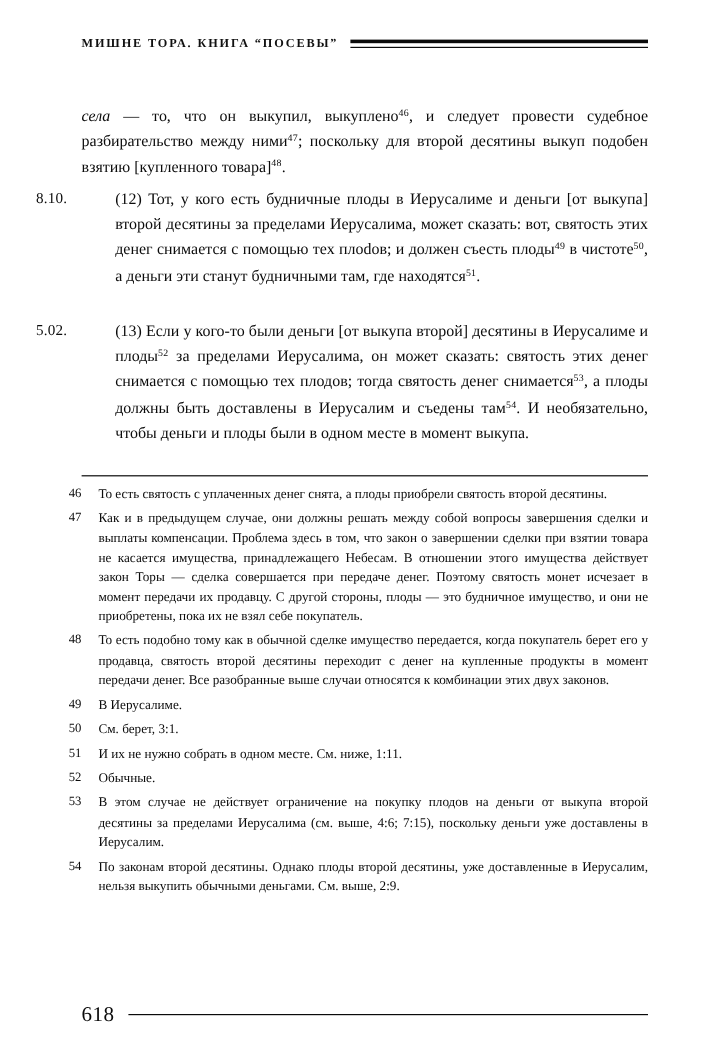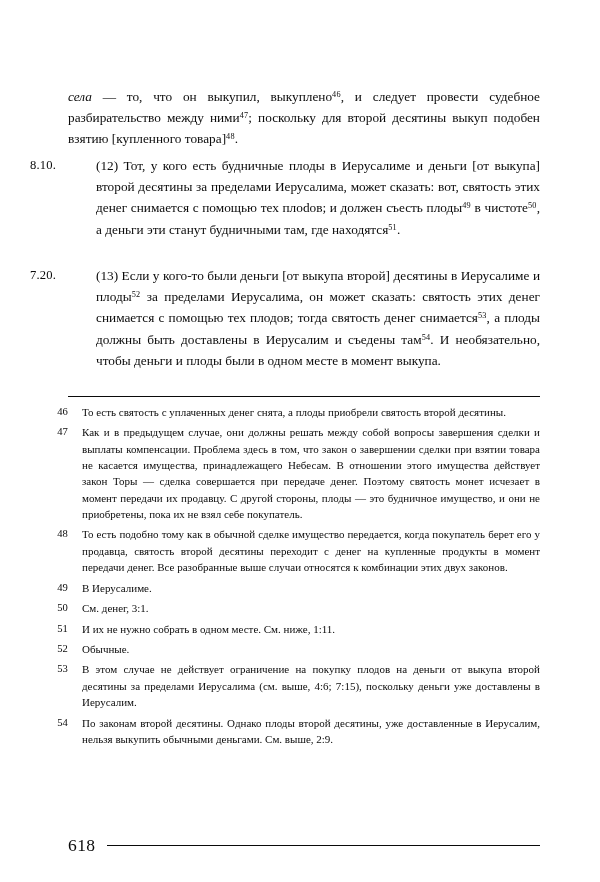--- a/index.html
+++ b/index.html
@@ -173,34 +173,41 @@
     margin-left: 12px;
     height: 1.7px;
     background: #0a0a0a;
   }
 </style>
 </head>
 <body>
 
 <div class="page">
 
+  <div class="running-head">
+    <div class="running-head-title">МИШНЕ ТОРА. КНИГА “ПОСЕВЫ”</div>
+    <div class="head-rule">
+      <div class="thick"></div>
+      <div class="thin"></div>
+    </div>
+  </div>
 
   <div class="body-block lead-para">
     <span class="it">села</span><span> — то, что он выкупил, выкуплено</span><sup>46</sup><span>, и следует провести су­дебное разбирательство между ними</span><sup>47</sup><span>; поскольку для второй десятины выкуп подобен взятию [купленного товара]</span><sup>48</sup><span>.</span>
   </div>
 
   <div class="numbered halacha-1">
     <div class="sec-num">8.10.</div>
     <div class="sec-body">
       <span>(12)</span><span> Тот, у кого есть будничные плоды в Иерусалиме и деньги [от выкупа] второй десятины за пределами Иерусалима, может сказать: вот, святость этих денег снимается с помощью тех пло­dов; и должен съесть плоды</span><sup>49</sup><span> в чистоте</span><sup>50</sup><span>, а деньги эти станут будничными там, где находятся</span><sup>51</sup><span>.</span>
     </div>
   </div>
 
   <div class="numbered halacha-2">
-    <div class="sec-num">7.20.</div>
+    <div class="sec-num">5.02.</div>
     <div class="sec-body">
       <span>(13)</span><span> Если у кого-то были деньги [от выкупа второй] десятины в Иерусалиме и плоды</span><sup>52</sup><span> за пределами Иерусалима, он может сказать: святость этих денег снимается с помощью тех плодов; тогда святость денег снимается</span><sup>53</sup><span>, а плоды должны быть достав­лены в Иерусалим и съедены там</span><sup>54</sup><span>. И необязательно, чтобы деньги и плоды были в одном месте в момент выкупа.</span>
     </div>
   </div>
 
   <div class="fn-rule"></div>
 
   <div class="footnotes">
 
     <div class="fn">
@@ -218,21 +225,21 @@
       <div class="fn-text">То есть подобно тому как в обычной сделке имущество передается, когда по­купатель берет его у продавца, святость второй десятины переходит с денег на купленные продукты в момент передачи денег. Все разобранные выше случаи относятся к комбинации этих двух законов.</div>
     </div>
 
     <div class="fn">
       <div class="fn-num">49</div>
       <div class="fn-text">В Иерусалиме.</div>
     </div>
 
     <div class="fn">
       <div class="fn-num">50</div>
-      <div class="fn-text">См. денег, 3:1.</div>
+      <div class="fn-text">См. берет, 3:1.</div>
     </div>
 
     <div class="fn">
       <div class="fn-num">51</div>
       <div class="fn-text">И их не нужно собрать в одном месте. См. ниже, 1:11.</div>
     </div>
 
     <div class="fn">
       <div class="fn-num">52</div>
       <div class="fn-text">Обычные.</div>

